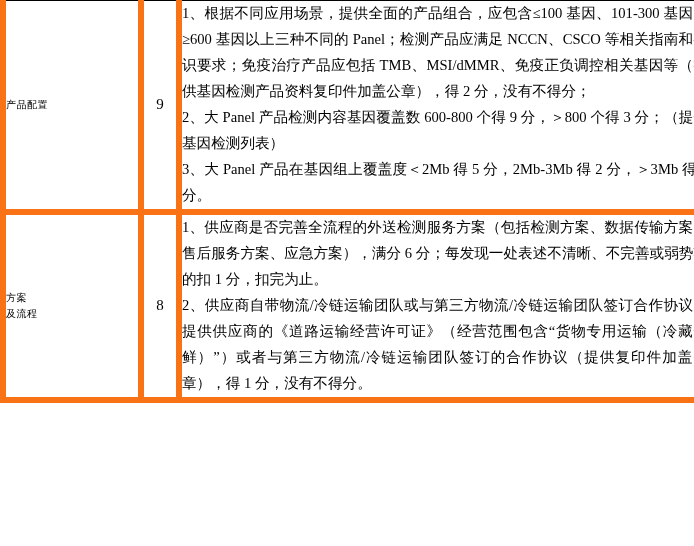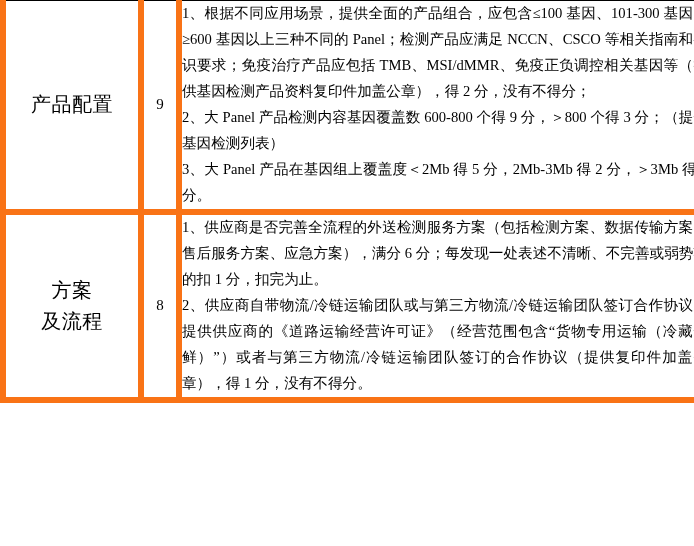--- a/index.html
+++ b/index.html
@@ -25,22 +25,22 @@
     width: 694px;
     table-layout: fixed;
   }
   table.score-table td {
     border: 6px solid #f97316;
     vertical-align: middle;
     padding: 0;
   }
   td.col-name {
     width: 132px;
-    text-align: center;
-    font-size: 20px;
+    text-align: left;
+    font-size: 10px;
     letter-spacing: 0.5px;
     line-height: 1.55;
     padding: 4px 6px;
   }
   td.col-score {
     width: 32px;
     text-align: center;
     font-size: 15px;
     padding: 4px 2px;
   }

